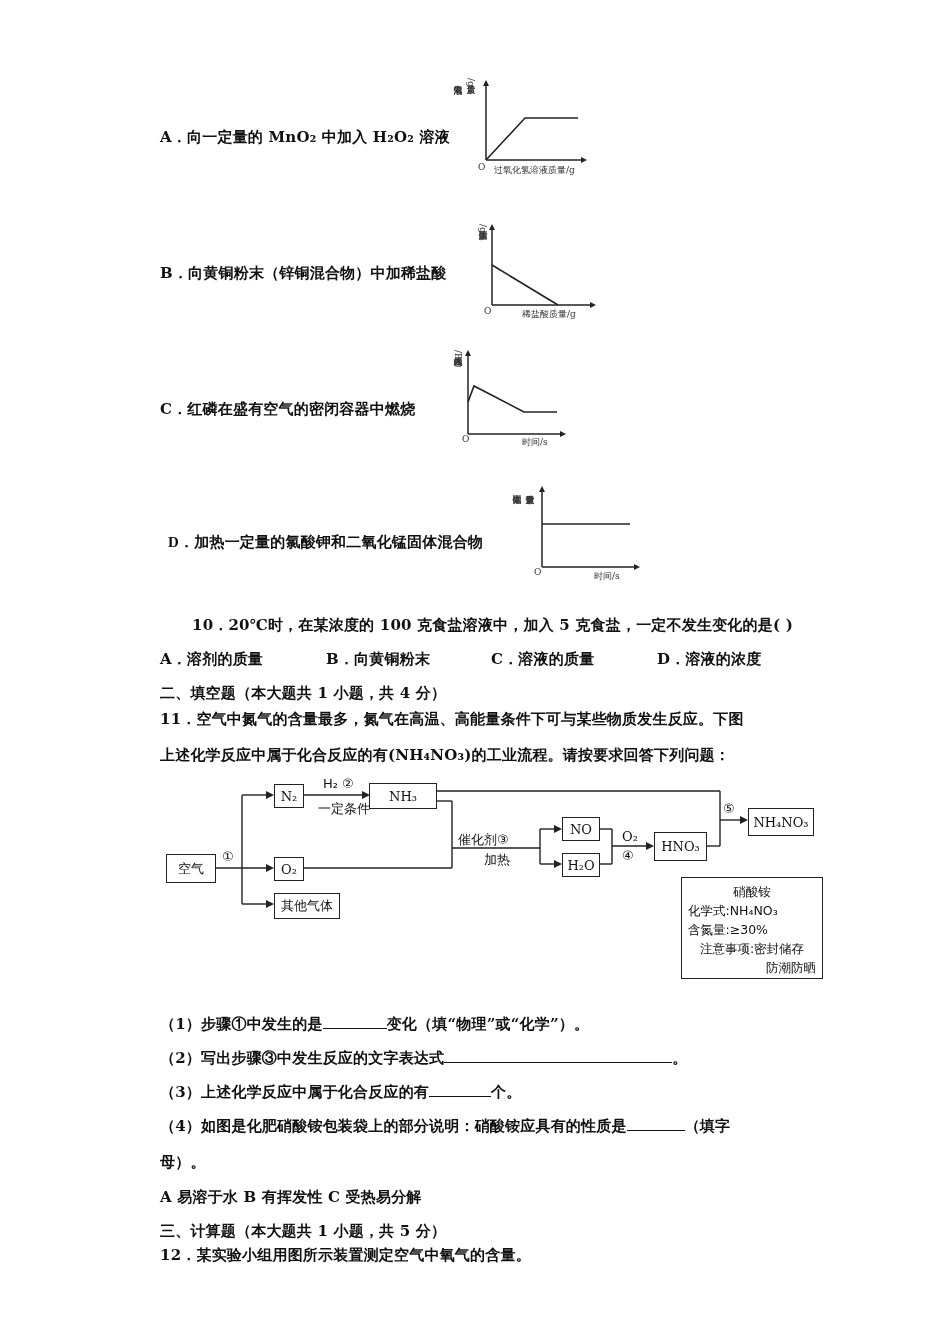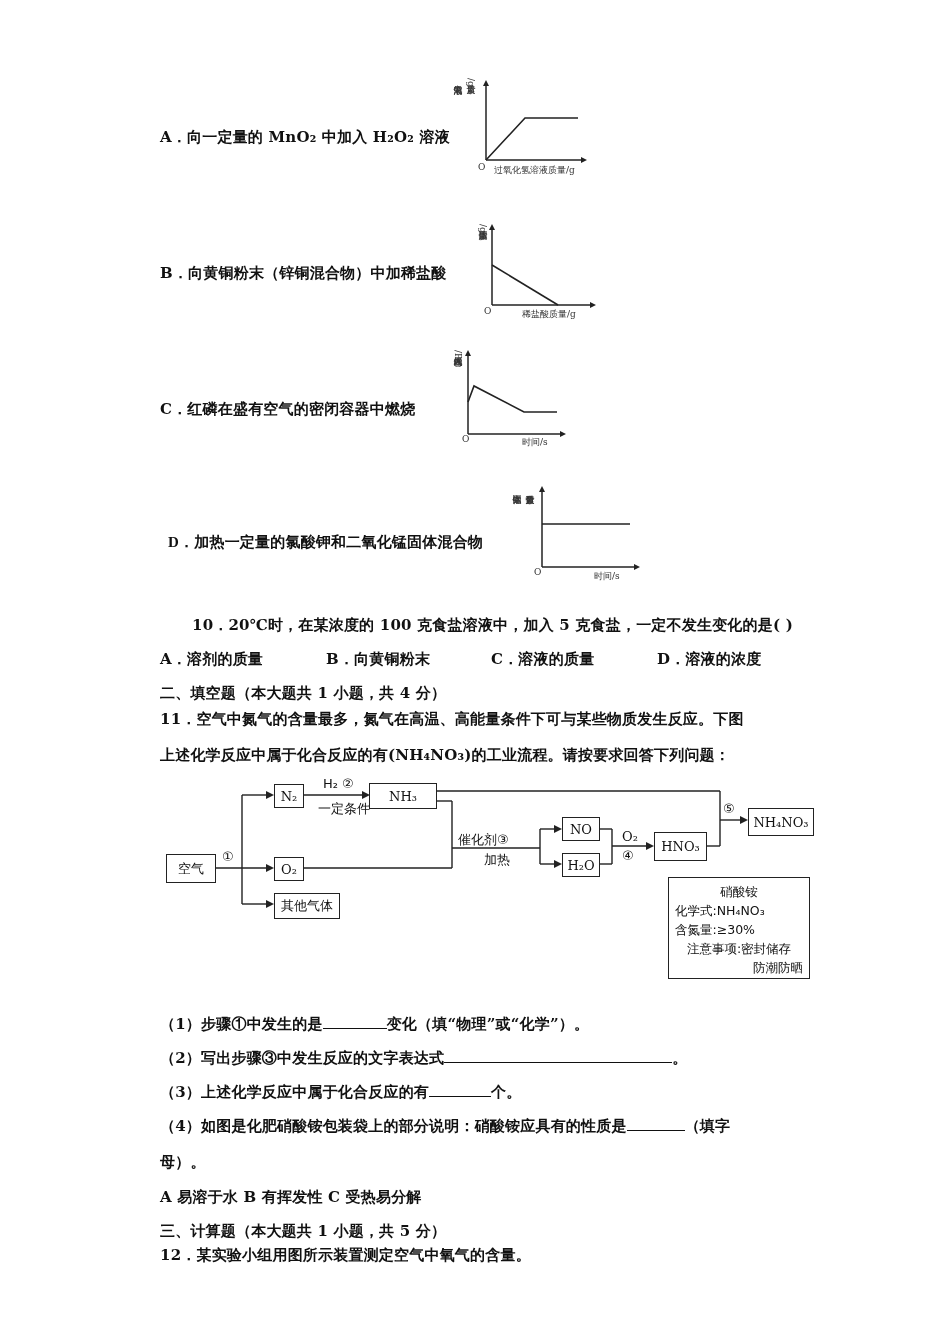--- a/index.html
+++ b/index.html
@@ -7,21 +7,21 @@
            font-family: "DejaVu Serif", "Liberation Serif", serif; color: #111; }
     .abs { position: absolute; }
     .q { font-size: 15px; font-weight: bold; white-space: nowrap; letter-spacing: 0.2px; }
     .small { font-family: "DejaVu Serif", serif; font-size: 9px; color: #333; }
     .graph svg { overflow: visible; }
     .vtext { writing-mode: vertical-rl; font-size: 9px; line-height: 10px; color: #333; letter-spacing: 0; }
     .box { position: absolute; border: 1.5px solid #222; background: #fff; font-size: 13px;
            display: flex; align-items: center; justify-content: center; font-family: "DejaVu Serif", serif; }
     .flow-lbl { position: absolute; font-size: 13px; white-space: nowrap; font-family: "DejaVu Sans", sans-serif; }
     .label-box { position: absolute; border: 1.5px solid #222; padding: 4px 6px; font-size: 12.5px; line-height: 19px;
-                 font-family: "DejaVu Sans", sans-serif; }
+                 font-family: "DejaVu Sans", sans-serif; margin-left: 13px; }
     .blank { display: inline-block; border-bottom: 1.5px solid #111; height: 14px; vertical-align: baseline; }
   </style>
 </head>
 <body>
 
 <div class="abs q" style="left:160px; top:128px;">
   <span>A．</span><span>向一定量的 MnO₂ 中加入 H₂O₂ 溶液</span>
 </div>
 <div class="abs graph" style="left:450px; top:78px; width:170px; height:100px;">
   <div class="abs vtext" style="left:3px; top:0px;">溶液中氧元</div>

